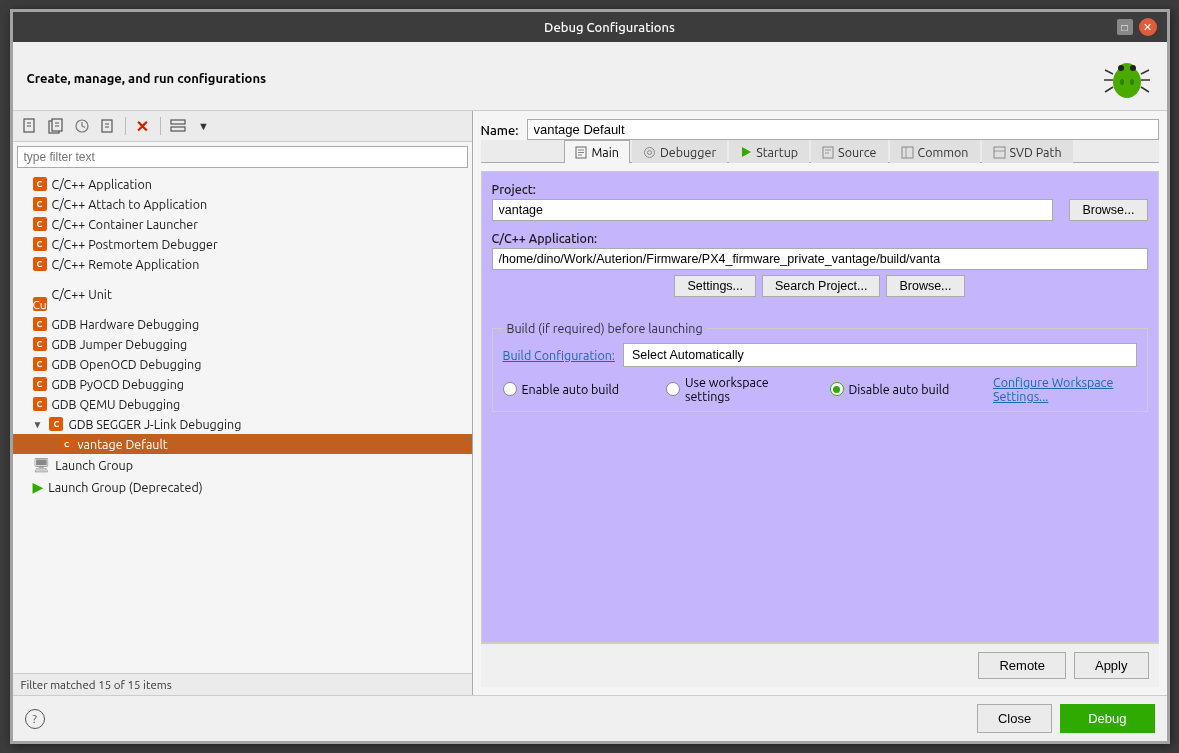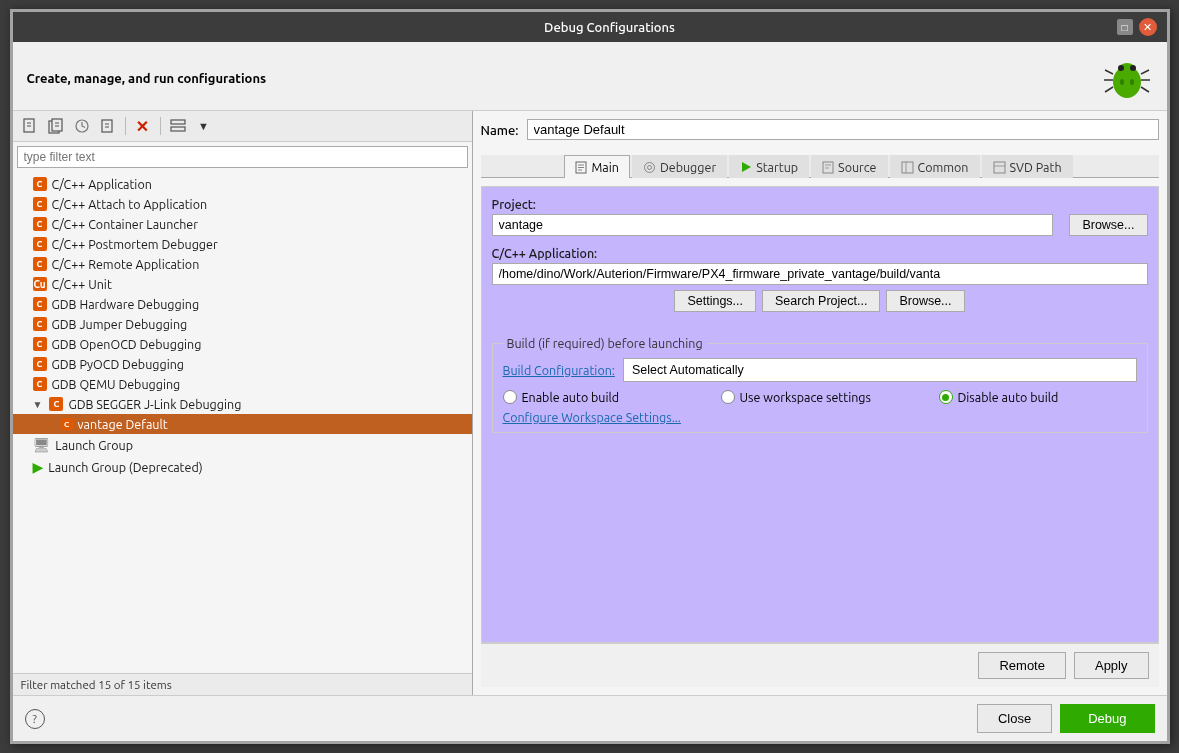--- a/index.html
+++ b/index.html
@@ -178,21 +178,21 @@
       display: flex;
       flex-direction: column;
       background: #f5f5f5;
       padding: 8px;
       overflow: hidden;
     }
     .name-row {
       display: flex;
       align-items: center;
       gap: 8px;
-      margin-bottom: 15px;
+      margin-bottom: 0;
     }
     .name-label {
       font-size: 13px;
       font-weight: 500;
     }
     .name-input {
       flex: 1;
       padding: 2px 6px;
       border: 1px solid #aaa;
       background: #fff;
@@ -278,21 +278,21 @@
       flex: 1;
       padding: 4px 8px;
       border: 1px solid #aaa;
       background: #fff;
       font-size: 12.5px;
       appearance: none;
       cursor: pointer;
     }
     .radio-grid {
       display: grid;
-      grid-template-columns: 1fr 1fr 1fr;
+      grid-template-columns: 1fr 1fr 1fr 1fr;
       gap: 6px 20px;
     }
     .radio-item {
       display: flex;
       align-items: center;
       gap: 5px;
       font-size: 12.5px;
     }
     .radio-circle {
       width: 14px;
@@ -484,21 +484,21 @@
         </div>
         <div class="tree-item">
           <span class="c-icon">C</span>
           <span>C/C++ Postmortem Debugger</span>
         </div>
         <div class="tree-item">
           <span class="c-icon">C</span>
           <span>C/C++ Remote Application</span>
         </div>
         <div class="tree-item">
-          <span style="background:#e05800;color:#fff;font-size:10px;font-weight:bold;width:14px;height:14px;border-radius:2px;display:inline-flex;align-items:center;justify-content:center;flex-shrink:0;">Cu</span>
+          <span style="background:#e05800;color:#fff;font-size:12px;font-weight:normal;width:14px;height:14px;border-radius:2px;display:inline-flex;align-items:center;justify-content:center;flex-shrink:0;margin-top:20px;">Cu</span>
           <span>C/C++ Unit</span>
         </div>
         <div class="tree-item">
           <span class="c-icon">C</span>
           <span>GDB Hardware Debugging</span>
         </div>
         <div class="tree-item">
           <span class="c-icon">C</span>
           <span>GDB Jumper Debugging</span>
         </div>

